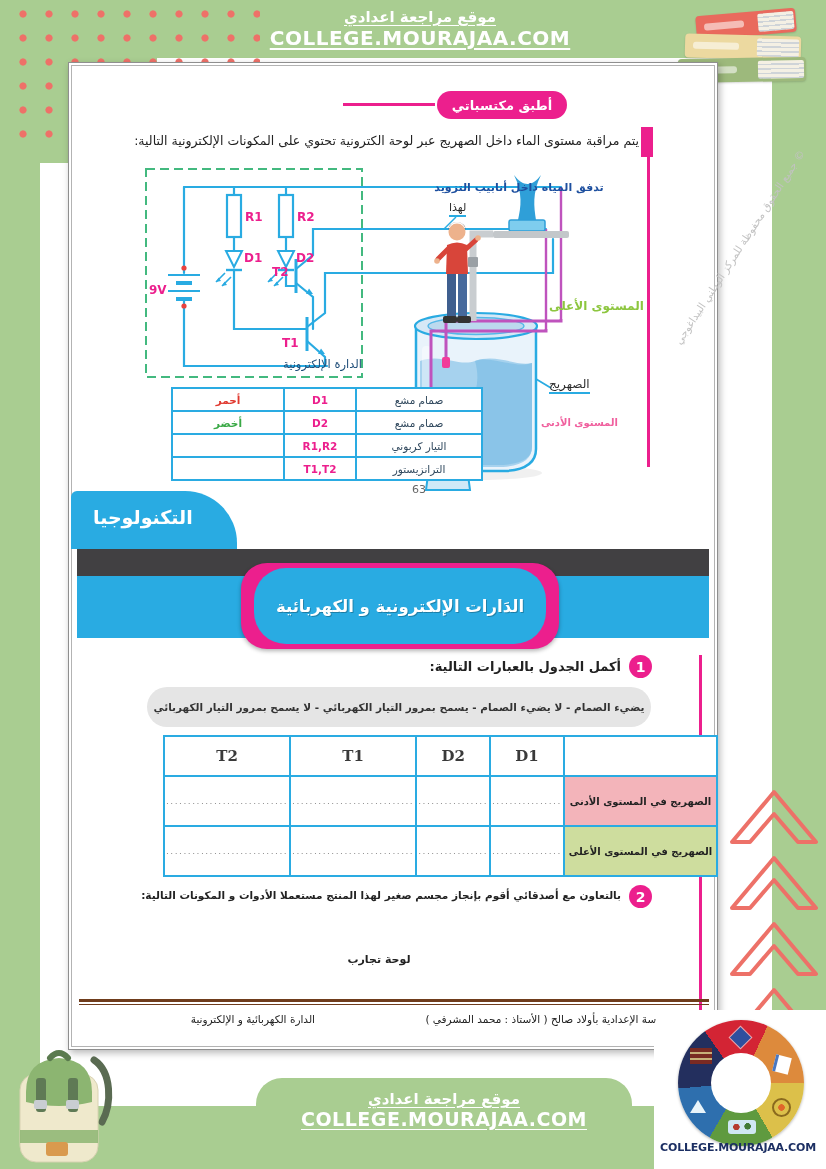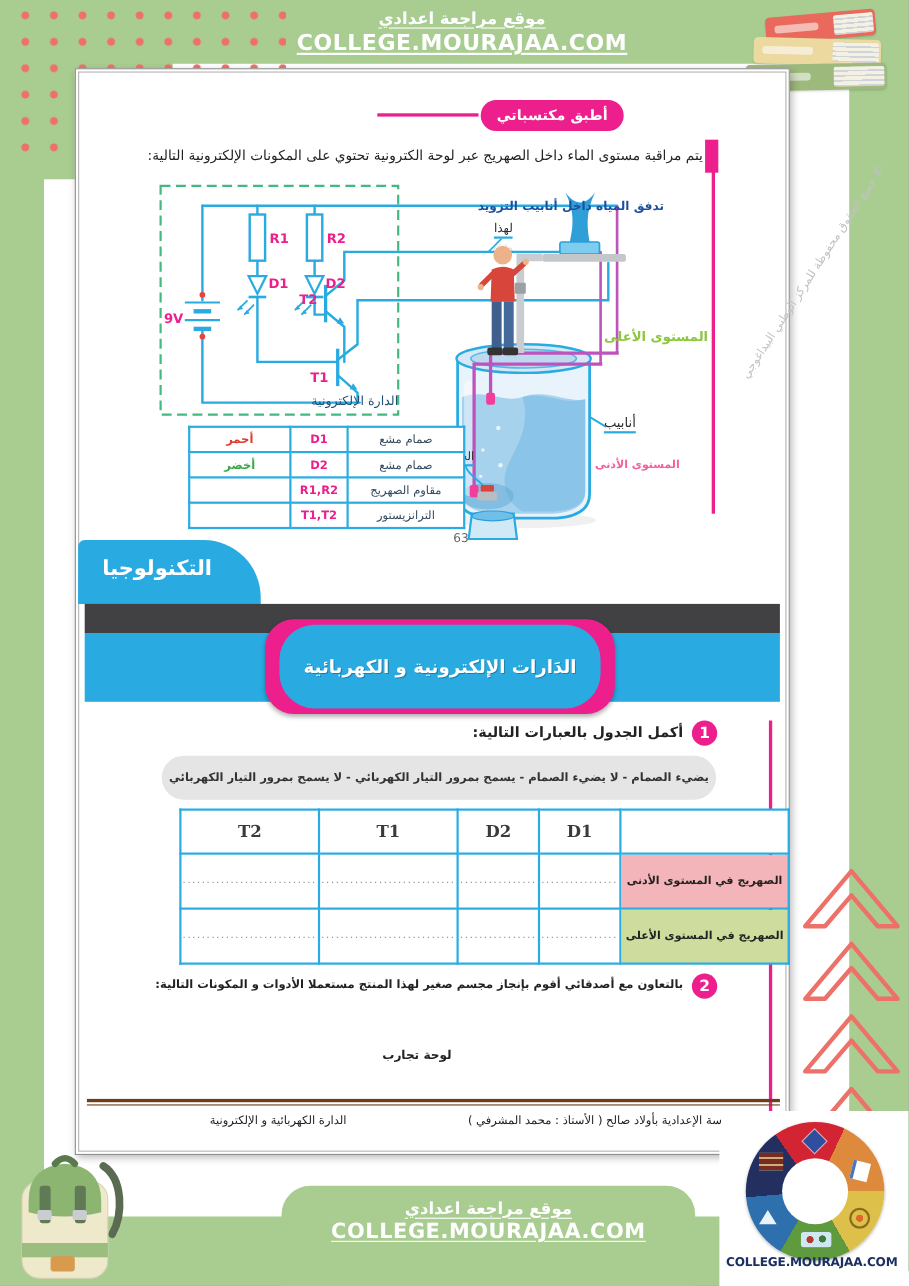--- a/index.html
+++ b/index.html
@@ -47,21 +47,21 @@
   .sensor-label{left:380px;top:138px}
   .upper-level{left:480px;top:236px;color:#8dc63f;font-weight:bold;font-size:12px}
   .tank-label{left:480px;top:314px;font-size:12px}
   .lower-level{left:472px;top:354px;color:#f0609e;font-weight:bold;font-size:10px}
   .tap-label{left:332px;top:346px;font-size:10.5px}
   .circuit-caption{left:214px;top:294px;font-size:11.5px;color:#1f4e79}
 
   
   table{border-collapse:collapse}
   .comp-table{left:102px;top:324px}
-  .comp-table td{border:2px solid #2aabe2;height:21px;padding:0 2px;font-size:10.5px;background:#fff;text-align:center;white-space:nowrap}
+  .comp-table td{border:2px solid #2aabe2;height:21px;padding:0 12px;font-size:10.5px;background:#fff;text-align:center;white-space:nowrap}
   .comp-table .c-val{width:86px;font-weight:bold}
   .comp-table .c-sym{width:46px;color:#ec1f8d;font-weight:bold}
   .comp-table .c-name{width:100px;color:#31495e;direction:rtl}
   .val-red{color:#e0392f}.val-green{color:#3aa946}
 
   .page-num{left:330px;top:420px;width:40px;text-align:center;font-size:11px;color:#666}
 
   .tech-tab{left:2px;top:428px;width:166px;height:58px;background:#29abe2;border-radius:6px 52px 0 0}
   .tech-tab span{position:absolute;left:22px;top:15px;color:#fff;font-weight:bold;font-size:19px}
   .dark-bar{left:8px;top:486px;width:632px;height:27px;background:#414042}
@@ -267,41 +267,41 @@
       <path d="M282,262 C284,270 292,274 298,280" stroke="#29abe2" stroke-width="1.5" fill="none"></path>
       <rect x="296" y="280" width="12" height="6" rx="1" fill="#d8453a"></rect>
       <rect x="293" y="286" width="18" height="8" rx="2" fill="#b9bdc1"></rect>
       <path d="M288,306 L285,329 H329 L326,306 Z" fill="#cfe9f7" stroke="#29abe2" stroke-width="2"></path>
       <ellipse cx="307" cy="308" rx="19" ry="4.5" fill="#6fc0e8" stroke="#2f9fd8" stroke-width="1"></ellipse>
     </svg>
 
     <div class="abs flow-label rtl nowrap">تدفق المياه داخل أنابيب التزويد</div>
     <div class="abs lbl rtl sensor-label cyan-underline">لهذا</div>
     <div class="abs upper-level rtl nowrap">المستوى الأعلى</div>
-    <div class="abs lbl rtl tank-label cyan-underline">أنابيب</div>
+    <div class="abs lbl rtl tank-label cyan-underline">الصهريج</div>
     <div class="abs lower-level rtl nowrap">المستوى الأدنى</div>
     <div class="abs lbl rtl tap-label cyan-underline">الحنفية</div>
     <div class="abs circuit-caption rtl nowrap">الدارة الإلكترونية</div>
 
     <table class="abs comp-table">
       <tbody>
           <tr>
         <td class="c-val val-red">أحمر</td>
         <td class="c-sym">D1</td>
         <td class="c-name">صمام مشع</td>
       </tr>
       <tr>
         <td class="c-val val-green">أخضر</td>
         <td class="c-sym">D2</td>
         <td class="c-name">صمام مشع</td>
       </tr>
       <tr>
         <td class="c-val"></td>
         <td class="c-sym">R1,R2</td>
-        <td class="c-name">مقاوم الصهريج</td>
+        <td class="c-name">التيار كربوني</td>
       </tr>
       <tr>
         <td class="c-val"></td>
         <td class="c-sym">T1,T2</td>
         <td class="c-name">الترانزيستور</td>
       </tr>
     </tbody>
       </table>
 
     <div class="abs page-num">63</div>

